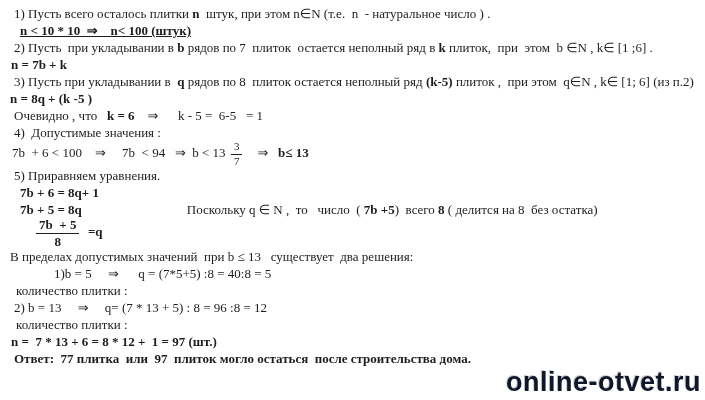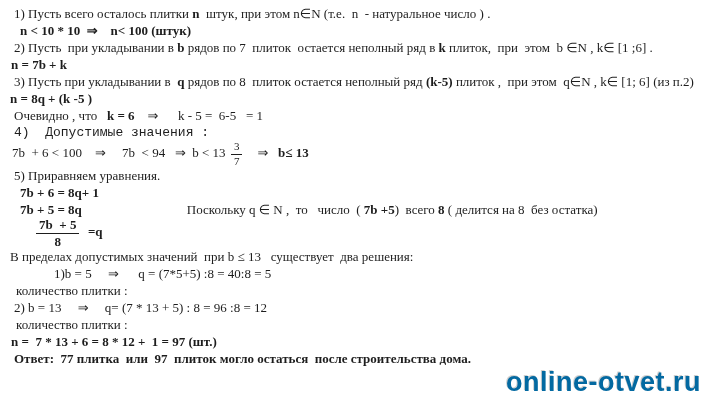--- a/index.html
+++ b/index.html
@@ -30,37 +30,37 @@
   .frac .den { display: block; padding-top: 1px; }
   .frac.big { font-size: 13px; margin-left: 20px; }
   .frac.b { font-weight: bold; }
   .watermark {
     position: absolute;
     right: 4px; bottom: 2px;
     font-family: "Liberation Sans", sans-serif;
     font-weight: bold;
     font-size: 27px;
     letter-spacing: 0.5px;
-    color: #0369a1;
+    color: #0f172a;
     text-shadow: 1px 1px 0 #ffffff, -1px -1px 0 #cfcfcf;
   }
 </style>
 </head>
 <body>
 
 <div class="doc">
   <div id="lines">
       <div class="line" style="padding-left: 8px;"><span class="seg">1) Пусть всего осталось плитки </span><span class="seg b">n</span><span class="seg">  штук, при этом n∈N (т.е.  n  - натуральное число ) .</span></div>
-      <div class="line" style="padding-left: 14px;"><span class="seg b">n &lt; 10 * 10  ⇒    n&lt; 100 (штук)</span></div>
+      <div class="line" style="padding-left: 14px; text-decoration: underline;"><span class="seg b">n &lt; 10 * 10  ⇒    n&lt; 100 (штук)</span></div>
       <div class="line" style="padding-left: 8px;"><span class="seg">2) Пусть  при укладывании в </span><span class="seg b">b</span><span class="seg"> рядов по 7  плиток  остается неполный ряд в </span><span class="seg b">k</span><span class="seg"> плиток,  при  этом  b ∈N , k∈ [1 ;6] .</span></div>
       <div class="line" style="padding-left: 5px;"><span class="seg b">n = 7b + k</span></div>
       <div class="line" style="padding-left: 8px;"><span class="seg">3) Пусть при укладывании в  </span><span class="seg b">q</span><span class="seg"> рядов по 8  плиток остается неполный ряд </span><span class="seg b">(k-5)</span><span class="seg"> плиток ,  при этом  q∈N , k∈ [1; 6] (из п.2)</span></div>
       <div class="line" style="padding-left: 4px;"><span class="seg b">n = 8q + (k -5 )</span></div>
       <div class="line" style="padding-left: 8px;"><span class="seg">Очевидно , что   </span><span class="seg b">k = 6</span><span class="seg">    ⇒      k - 5 =  6-5   = 1</span></div>
-      <div class="line" style="padding-left: 8px; font-family: Liberation Mono, monospace;"><span class="seg">4)  Допустимые значения :</span></div>
+      <div class="line" style="padding-left: 8px;"><span class="seg">4)  Допустимые значения :</span></div>
       <div class="line" style="padding-left: 6px;"><span class="seg">7b  + 6 &lt; 100    ⇒     7b  &lt; 94   ⇒  b &lt; 13 </span><span class="frac"><span class="num">3</span><span class="den">7</span></span><span class="seg">    ⇒   </span><span class="seg b">b≤ 13</span></div>
       <div class="line" style="padding-left: 8px;"><span class="seg">5) Приравняем уравнения.</span></div>
       <div class="line" style="padding-left: 14px;"><span class="seg b">7b + 6 = 8q+ 1</span></div>
       <div class="line" style="padding-left: 14px;"><span class="seg b">7b + 5 = 8q</span><span class="seg" style="margin-left: 105px;">Поскольку q ∈ N ,  то   число  ( </span><span class="seg b">7b +5</span><span class="seg">)  всего </span><span class="seg b">8</span><span class="seg"> ( делится на 8  без остатка)</span></div>
       <div class="line" style="padding-left: 10px;"><span class="frac b big"><span class="num">7b  + 5</span><span class="den">8</span></span><span class="seg b">  =q</span></div>
       <div class="line" style="padding-left: 4px;"><span class="seg">В пределах допустимых значений  при b ≤ 13   существует  два решения:</span></div>
       <div class="line" style="padding-left: 8px; margin-left: 40px;"><span class="seg">1)b = 5     ⇒      q = (7*5+5) :8 = 40:8 = 5</span></div>
       <div class="line" style="padding-left: 10px;"><span class="seg">количество плитки :</span></div>
       <div class="line" style="padding-left: 8px;"><span class="seg">2) b = 13     ⇒     q= (7 * 13 + 5) : 8 = 96 :8 = 12</span></div>
       <div class="line" style="padding-left: 10px;"><span class="seg">количество плитки :</span></div>

